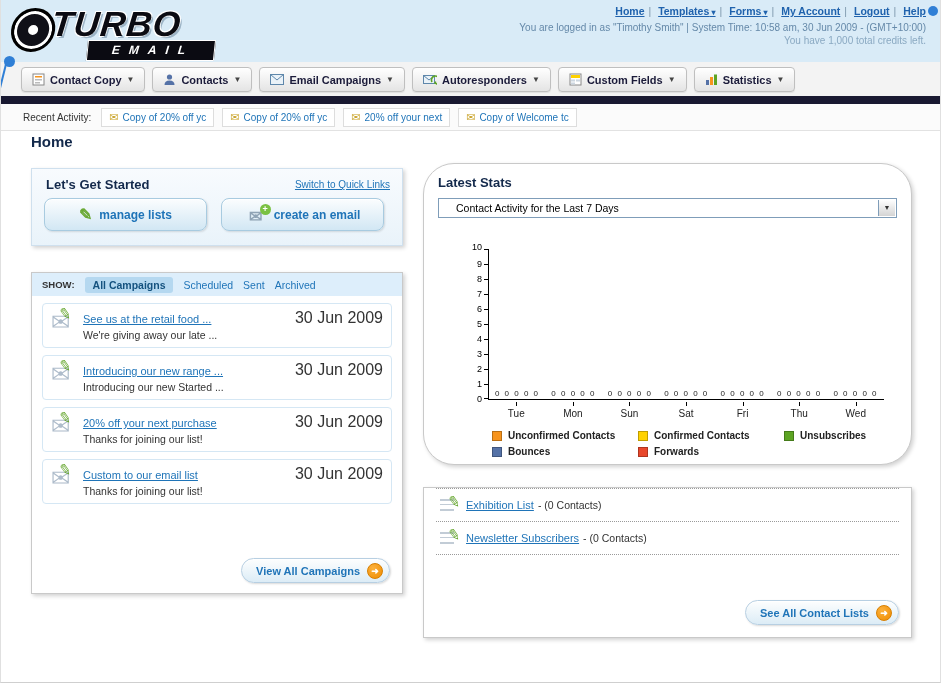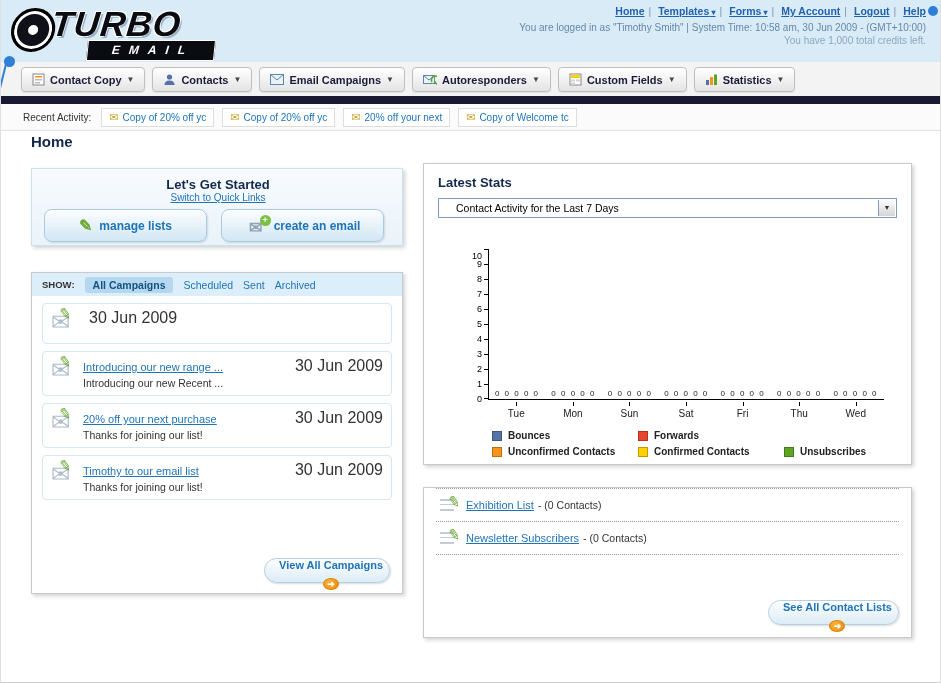--- a/index.html
+++ b/index.html
@@ -47,21 +47,21 @@
   
   .panel { position:absolute; background:#fff; border:1px solid #c9c9c9;
            box-shadow:2px 2px 4px rgba(0,0,0,0.18); }
   .panel-title { font-size:13px; font-weight:bold; color:#13294b; }
 
   .page-title { position:absolute; left:30px; top:133px; font-size:15px; font-weight:bold; color:#13294b; }
 
   
   .gs { left:30px; top:168px; width:372px; height:78px;
         background:linear-gradient(#f8fbfe,#e9f3fa); border-color:#cfe0ee; }
-  .gs-head { display:flex; justify-content:space-between; align-items:center; padding:8px 12px 4px 14px;flex-direction:column; }
+  .gs-head { display:flex; justify-content:space-between; align-items:center; padding:8px 12px 4px 14px; }
   .gs-link { font-size:10px; color:#1f74b8; text-decoration:underline; cursor:pointer; font-weight:normal; }
   .gs-btns { display:flex; gap:14px; padding:2px 12px; }
   .btn-big { display:inline-flex; align-items:center; justify-content:center; gap:7px; width:163px; height:33px;
              border:1px solid #a8cbe0; border-radius:8px; background:linear-gradient(#fbfdfe,#d2e7f4);
              color:#1f74b8; font-size:12px; font-weight:bold; cursor:pointer;
              box-shadow:inset 0 1px 0 #fff, 1px 1px 2px rgba(0,0,0,0.12); }
   .pen { color:#6aa934; font-size:16px; }
   .envmail { position:relative; width:22px; height:16px; }
   .envmail .env { color:#8fa3b5; font-size:16px; }
   .envmail .plus { position:absolute; right:-4px; top:-3px; width:11px; height:11px; background:#7ac143;
@@ -79,28 +79,28 @@
   .cicon { position:relative; width:34px; height:28px; flex:0 0 34px; }
   .cicon .env { position:absolute; left:2px; top:2px; color:#aebccb; font-size:23px; line-height:23px; }
   .cicon .pen { position:absolute; left:10px; top:-4px; font-size:15px; transform:rotate(8deg); }
   .ctext { flex:1; }
   .ctitle { font-size:11px; color:#1f74b8; text-decoration:underline; }
   .csub { font-size:10.5px; color:#333; margin-top:2px; }
   .cdate { font-size:16px; color:#333; margin-left:6px; white-space:nowrap; }
   .btn-pill { position:absolute; display:inline-flex; align-items:center; gap:7px; height:25px; padding:0 6px 0 14px;
               border:1px solid #b7cfe2; border-radius:13px; background:linear-gradient(#fdfefe,#dcecf6);
               color:#1f74b8; font-size:11px; font-weight:bold; cursor:pointer;
-              box-shadow:inset 0 1px 0 #fff, 1px 1px 2px rgba(0,0,0,0.15);flex-direction:column; }
+              box-shadow:inset 0 1px 0 #fff, 1px 1px 2px rgba(0,0,0,0.15); }
   .orange-arrow { display:inline-flex; align-items:center; justify-content:center; width:16px; height:16px;
               border-radius:50%; background:radial-gradient(circle at 35% 30%, #fcb13c, #ef8c00);
               border:1px solid #d87f00; color:#fff; font-size:9px; }
   .camps .btn-pill { right:12px; bottom:10px; }
 
   
-  .stats { left:422px; top:163px; width:489px; height:302px; }
+  .stats { left:422px; top:163px; width:489px; height:302px;border-radius:31px; }
   .stats .panel-title { padding:11px 14px 8px 14px; }
   .select { position:relative; margin:0 14px; height:20px; border:1px solid #7f9db9; background:#fff;
             font-size:10.5px; color:#000; line-height:18px; padding-left:17px; cursor:pointer; }
   .ddbtn { position:absolute; right:1px; top:1px; bottom:1px; width:17px;
            background:linear-gradient(#fefefe,#d4d4d4); border-left:1px solid #7f9db9;
            display:flex; align-items:center; justify-content:center; font-size:7px; color:#333; }
   .plot { position:absolute; left:64px; top:86px; width:396px; height:150px;
           border-left:1px solid #000; border-bottom:1px solid #000; }
   .ytick { position:absolute; left:-26px; width:19px; text-align:right; font-size:9px; color:#000; line-height:10px; }
   .ydash { position:absolute; left:-5px; width:5px; height:1px; background:#000; }
@@ -269,46 +269,48 @@
       <span class="filt">Scheduled</span>
       <span class="filt">Sent</span>
       <span class="filt">Archived</span>
     </div>
 
     <div class="crow">
       <span class="cicon">
           <span class="env">✉</span>
           <span class="pen">✎</span>
         </span>
+      <span class="ctext"><a class="ctitle">See us at the retail food ...</a>
+      <div class="csub">We're giving away our late ...</div></span>
       <span class="cdate">30 Jun 2009</span>
     </div>
     <div class="crow">
       <span class="cicon">
           <span class="env">✉</span>
           <span class="pen">✎</span>
         </span>
       <span class="ctext"><a class="ctitle">Introducing our new range ...</a>
-      <div class="csub">Introducing our new Recent ...</div></span>
+      <div class="csub">Introducing our new Started ...</div></span>
       <span class="cdate">30 Jun 2009</span>
     </div>
     <div class="crow">
       <span class="cicon">
           <span class="env">✉</span>
           <span class="pen">✎</span>
         </span>
       <span class="ctext"><a class="ctitle">20% off your next purchase</a>
       <div class="csub">Thanks for joining our list!</div></span>
       <span class="cdate">30 Jun 2009</span>
     </div>
     <div class="crow">
       <span class="cicon">
           <span class="env">✉</span>
           <span class="pen">✎</span>
         </span>
-      <span class="ctext"><a class="ctitle">Timothy to our email list</a>
+      <span class="ctext"><a class="ctitle">Custom to our email list</a>
       <div class="csub">Thanks for joining our list!</div></span>
       <span class="cdate">30 Jun 2009</span>
     </div>
 
     <button class="btn-pill">
       <span>View All Campaigns</span>
       <span class="orange-arrow">➜</span>
     </button>
   </div>
 
@@ -332,21 +334,21 @@
         <div class="ytick" style="bottom: 70px;">5</div>
         <div class="ydash" style="bottom: 74px;"></div>
         <div class="ytick" style="bottom: 85px;">6</div>
         <div class="ydash" style="bottom: 89px;"></div>
         <div class="ytick" style="bottom: 100px;">7</div>
         <div class="ydash" style="bottom: 104px;"></div>
         <div class="ytick" style="bottom: 115px;">8</div>
         <div class="ydash" style="bottom: 119px;"></div>
         <div class="ytick" style="bottom: 130px;">9</div>
         <div class="ydash" style="bottom: 134px;"></div>
-        <div class="ytick" style="bottom: 138px;">10</div>
+        <div class="ytick" style="bottom: 147px;">10</div>
         <div class="ydash" style="bottom: 149px;"></div>
         <div class="cols">
           <div class="col">
             <div class="zeros">0 0 0 0 0</div>
           </div>
           <div class="col">
             <div class="zeros">0 0 0 0 0</div>
           </div>
           <div class="col">
             <div class="zeros">0 0 0 0 0</div>
@@ -368,44 +370,44 @@
     <div class="xlabels">
         <div class="xlab"><div class="xtick"></div><span>Tue</span></div>
         <div class="xlab"><div class="xtick"></div><span>Mon</span></div>
         <div class="xlab"><div class="xtick"></div><span>Sun</span></div>
         <div class="xlab"><div class="xtick"></div><span>Sat</span></div>
         <div class="xlab"><div class="xtick"></div><span>Fri</span></div>
         <div class="xlab"><div class="xtick"></div><span>Thu</span></div>
         <div class="xlab"><div class="xtick"></div><span>Wed</span></div>
       </div>
     <div class="legend">
-      <div class="legrow">
-        <span class="leg">
-            <span class="sw" style="background-color: rgb(85, 114, 167);"></span>
-            <span class="legname">Bounces</span>
-          </span>
-        <span class="leg">
-            <span class="sw" style="background-color: rgb(232, 71, 43);"></span>
-            <span class="legname">Forwards</span>
-          </span>
-      </div>
       <div class="legrow">
         <span class="leg">
             <span class="sw" style="background-color: rgb(247, 148, 29);"></span>
             <span class="legname">Unconfirmed Contacts</span>
           </span>
         <span class="leg">
             <span class="sw" style="background-color: rgb(255, 210, 0);"></span>
             <span class="legname">Confirmed Contacts</span>
           </span>
         <span class="leg">
             <span class="sw" style="background-color: rgb(93, 164, 35);"></span>
             <span class="legname">Unsubscribes</span>
           </span>
       </div>
+      <div class="legrow">
+        <span class="leg">
+            <span class="sw" style="background-color: rgb(85, 114, 167);"></span>
+            <span class="legname">Bounces</span>
+          </span>
+        <span class="leg">
+            <span class="sw" style="background-color: rgb(232, 71, 43);"></span>
+            <span class="legname">Forwards</span>
+          </span>
+      </div>
     </div>
   </div>
 
   <div class="panel clists">
     <div class="dotline"></div>
     <div class="lrow">
       <span class="licon">
           <span class="lines"></span>
           <span class="pen">✎</span>
         </span>

